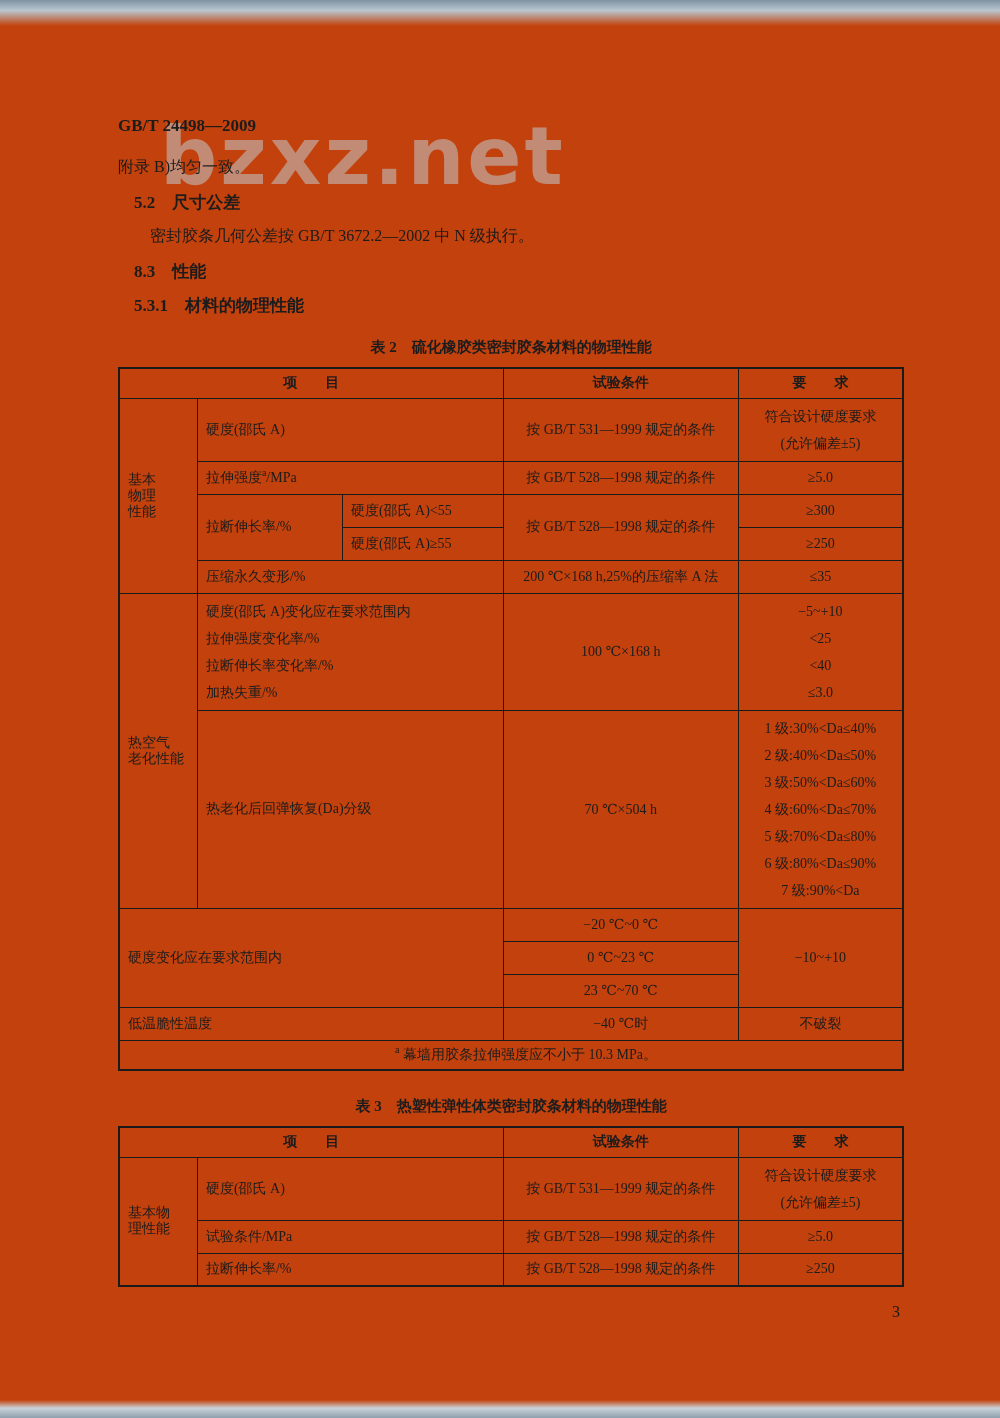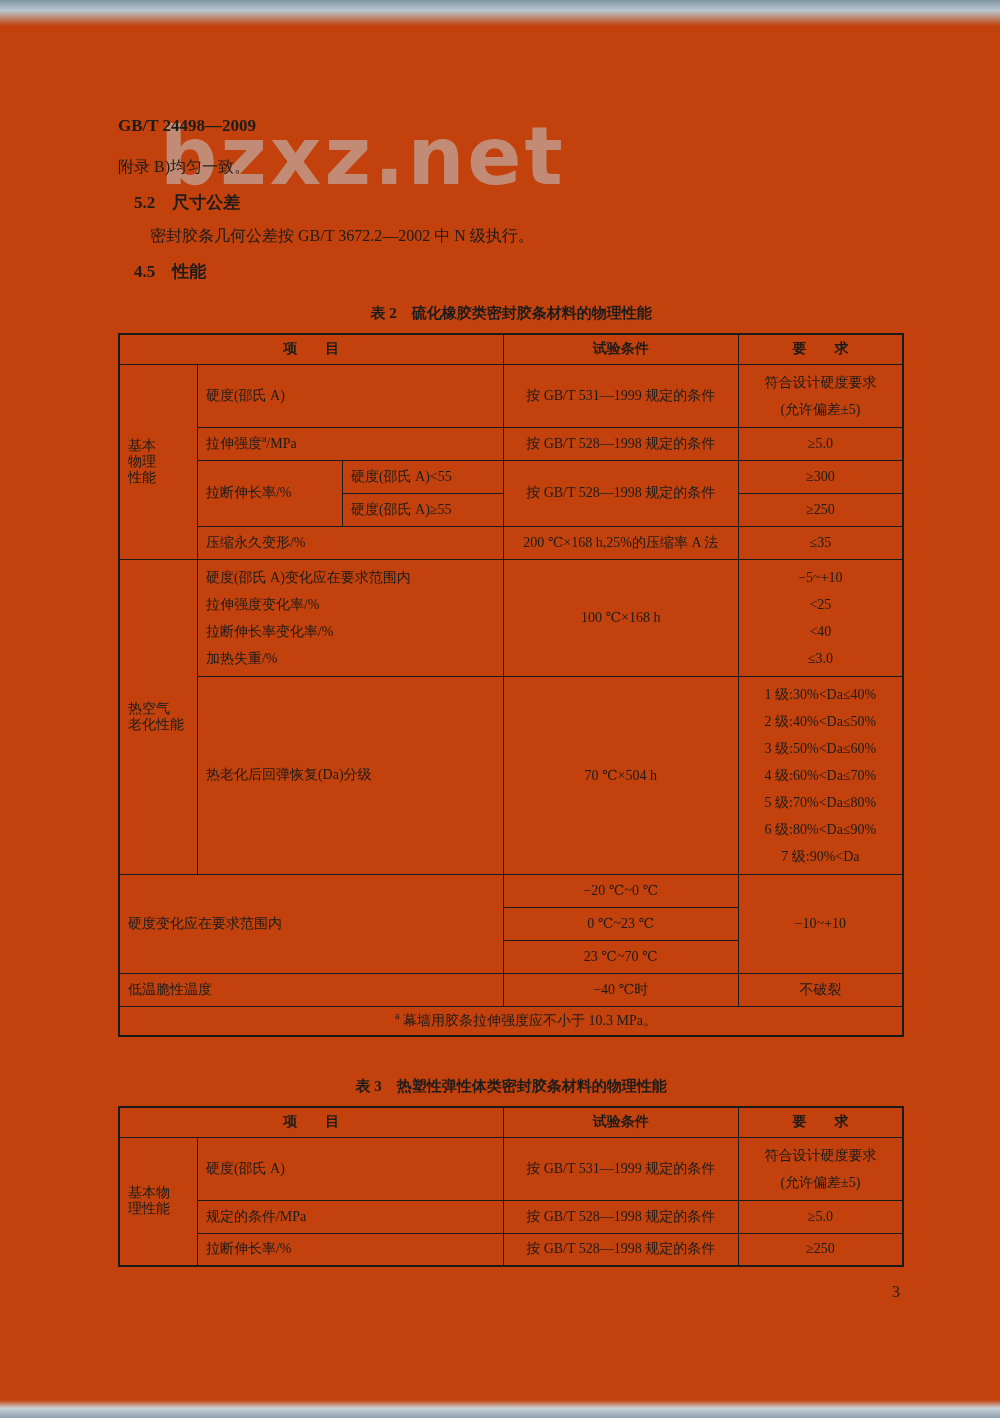--- a/index.html
+++ b/index.html
@@ -52,21 +52,22 @@
   <div class="edge-top"></div>
   <div class="edge-bottom"></div>
   <div class="watermark">bzxz.net</div>
 
   <div class="content">
     <div class="doc-code">GB/T 24498—2009</div>
 
     <p class="para">附录 B)均匀一致。</p>
     <div class="h">5.2　尺寸公差</div>
     <p class="para indent">密封胶条几何公差按 GB/T 3672.2—2002 中 N 级执行。</p>
-    <div class="h">4.5　性能</div>
+    <div class="h">8.3　性能</div>
+    <div class="h">5.3.1　材料的物理性能</div>
 
     <div class="tbl-title">表 2　硫化橡胶类密封胶条材料的物理性能</div>
 
     <table class="tbl">
       <colgroup>
         <col style="width:10%">
           <col style="width:18.5%">
           <col style="width:20.5%">
           <col style="width:30%">
           <col style="width:21%">
@@ -147,21 +148,21 @@
           <td colspan="3" class="item">低温脆性温度</td>
           <td class="c">−40 ℃时</td>
           <td class="c">不破裂</td>
         </tr>
         <tr class="rfoot">
           <td colspan="5"><sup>a</sup>&nbsp;<span>幕墙用胶条拉伸强度应不小于 10.3 MPa。</span></td>
         </tr>
       </tbody>
     </table>
 
-    <div class="tbl-title" style="margin-top:40px;font-family:Liberation Serif, serif;">表 3　热塑性弹性体类密封胶条材料的物理性能</div>
+    <div class="tbl-title" style="margin-top:26px;font-family:Liberation Serif, serif;">表 3　热塑性弹性体类密封胶条材料的物理性能</div>
 
     <table class="tbl">
       <colgroup>
         <col style="width:10%">
           <col style="width:39%">
           <col style="width:30%">
           <col style="width:21%">
       </colgroup>
       <thead>
         <tr>
@@ -173,21 +174,21 @@
       <tbody>
         <tr class="rh60">
           <td rowspan="3" class="cat">基本物
 理性能</td>
           <td class="item">硬度(邵氏 A)</td>
           <td class="c">按 GB/T 531—1999 规定的条件</td>
           <td class="c pre">符合设计硬度要求
 (允许偏差±5)</td>
         </tr>
         <tr class="rh32">
-          <td class="item">规定的条件/MPa</td>
+          <td class="item">试验条件/MPa</td>
           <td class="c">按 GB/T 528—1998 规定的条件</td>
           <td class="c">≥5.0</td>
         </tr>
         <tr class="rh32">
           <td class="item">拉断伸长率/%</td>
           <td class="c">按 GB/T 528—1998 规定的条件</td>
           <td class="c">≥250</td>
         </tr>
       </tbody>
     </table>

